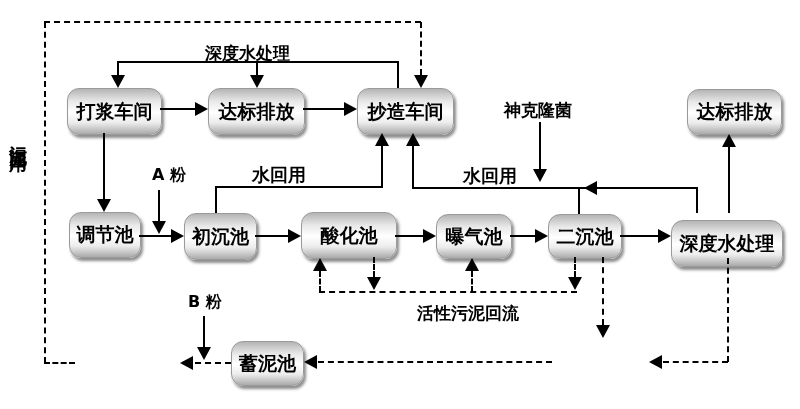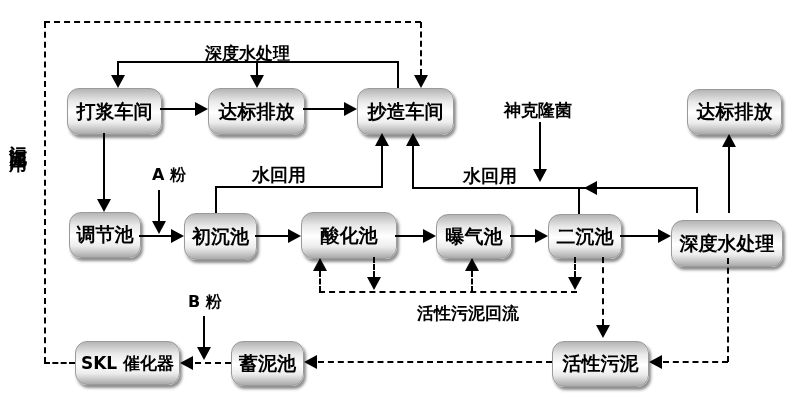--- a/index.html
+++ b/index.html
@@ -36,23 +36,21 @@
   <div class="node" style="left:67px;  top:88px;  width:93px;  height:45px;">打浆车间</div>
   <div class="node" style="left:208px; top:88px;  width:95px;  height:45px;">达标排放</div>
   <div class="node" style="left:357px; top:88px;  width:95px;  height:45px;">抄造车间</div>
   <div class="node" style="left:687px; top:89px;  width:93px;  height:44px;">达标排放</div>
   <div class="node" style="left:69px;  top:212px; width:70px;  height:44px;font-family:Liberation Serif, serif;">调节池</div>
   <div class="node" style="left:184px; top:213px; width:71px;  height:45px;">初沉池</div>
   <div class="node" style="left:301px; top:212px; width:94px;  height:45px;">酸化池</div>
   <div class="node" style="left:436px; top:214px; width:74px;  height:43px;">曝气池</div>
   <div class="node" style="left:548px; top:214px; width:72px;  height:43px;font-family:Liberation Serif, serif;">二沉池</div>
   <div class="node" style="left:671px; top:220px; width:110px; height:45px;">深度水处理</div>
-  <div class="node sm" style="left:75px;  top:341px; width:103px; height:42px;">SKL 催化器</div>
   <div class="node" style="left:231px; top:341px; width:71px;  height:43px;">蓄泥池</div>
-  <div class="node" style="left:552px; top:341px; width:95px;  height:44px;">活性污泥</div>
 
   <div class="lbl" style="left:205px; top:42px;">深度水处理</div>
   <div class="lbl vert" style="left:6px; top:132px;">污泥回用</div>
   <div class="lbl sm" style="left:152px; top:165px;">A 粉</div>
   <div class="lbl sm" style="left:188px; top:292px;">B 粉</div>
   <div class="lbl" style="left:252px; top:163px; font-size:18px;">水回用</div>
   <div class="lbl" style="left:463px; top:164px; font-size:18px;">水回用</div>
   <div class="lbl" style="left:504px; top:99px;">神克隆菌</div>
   <div class="lbl" style="left:417px; top:302px;">活性污泥回流</div>
 

